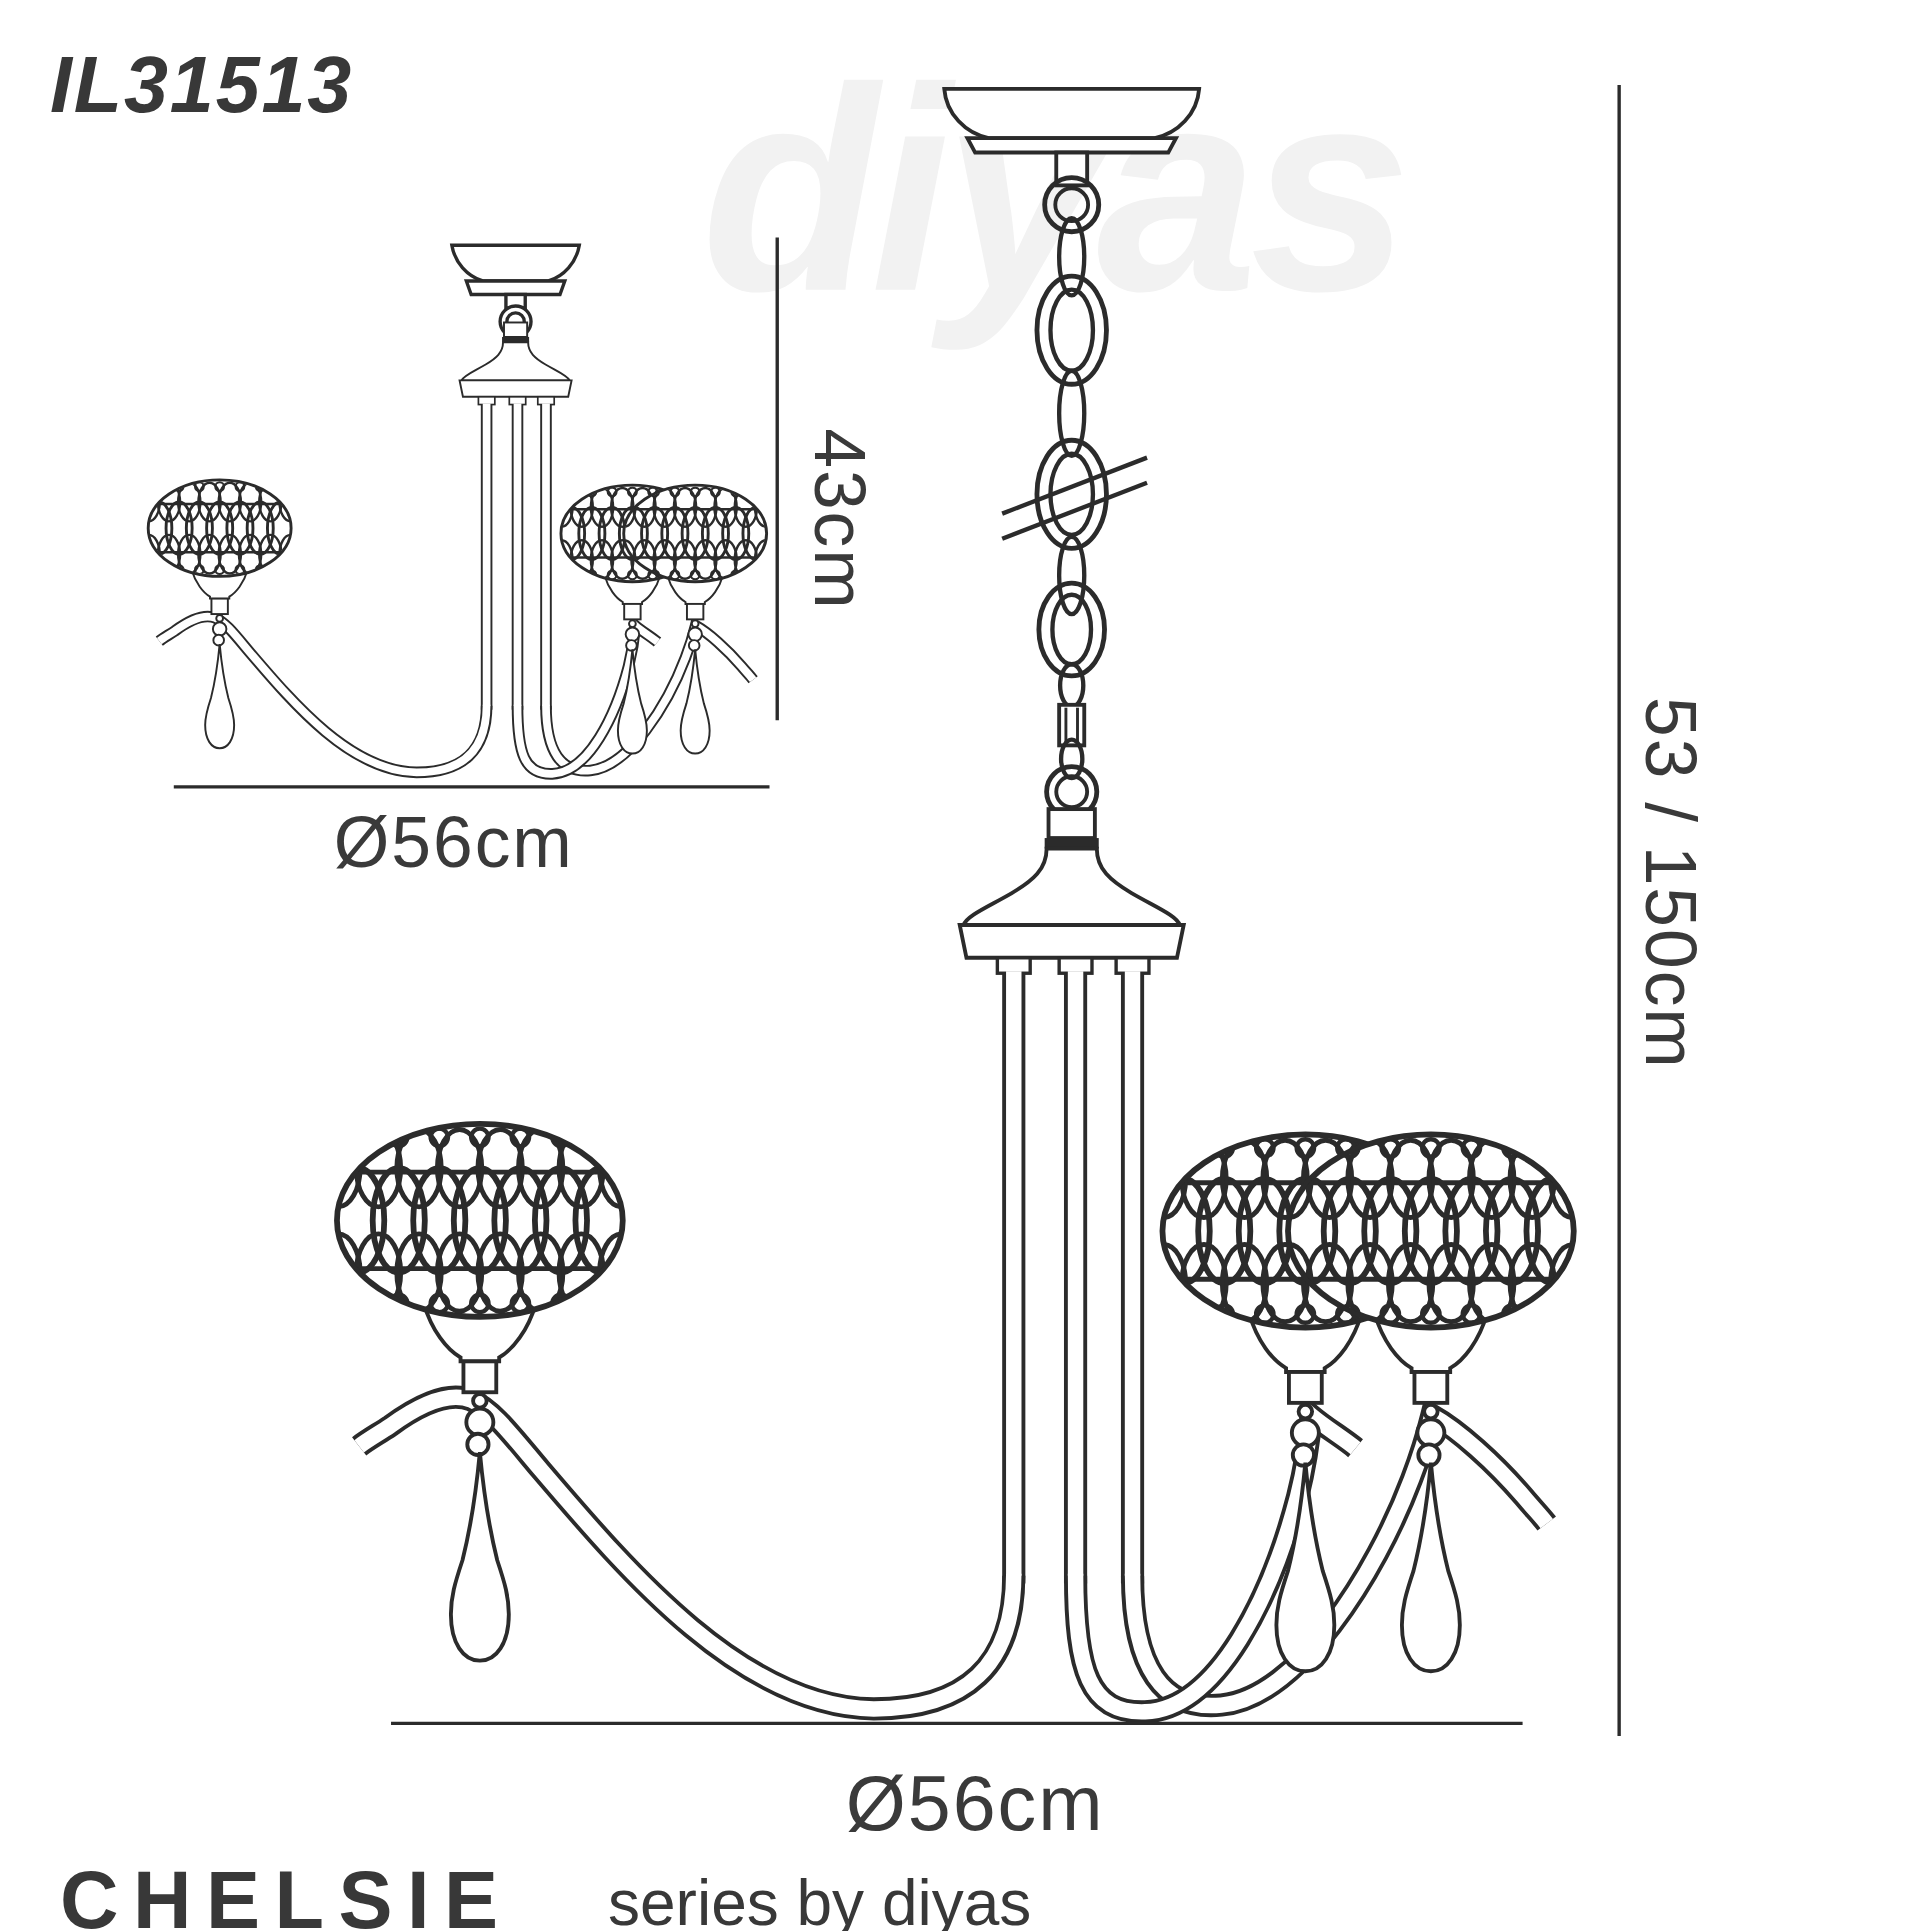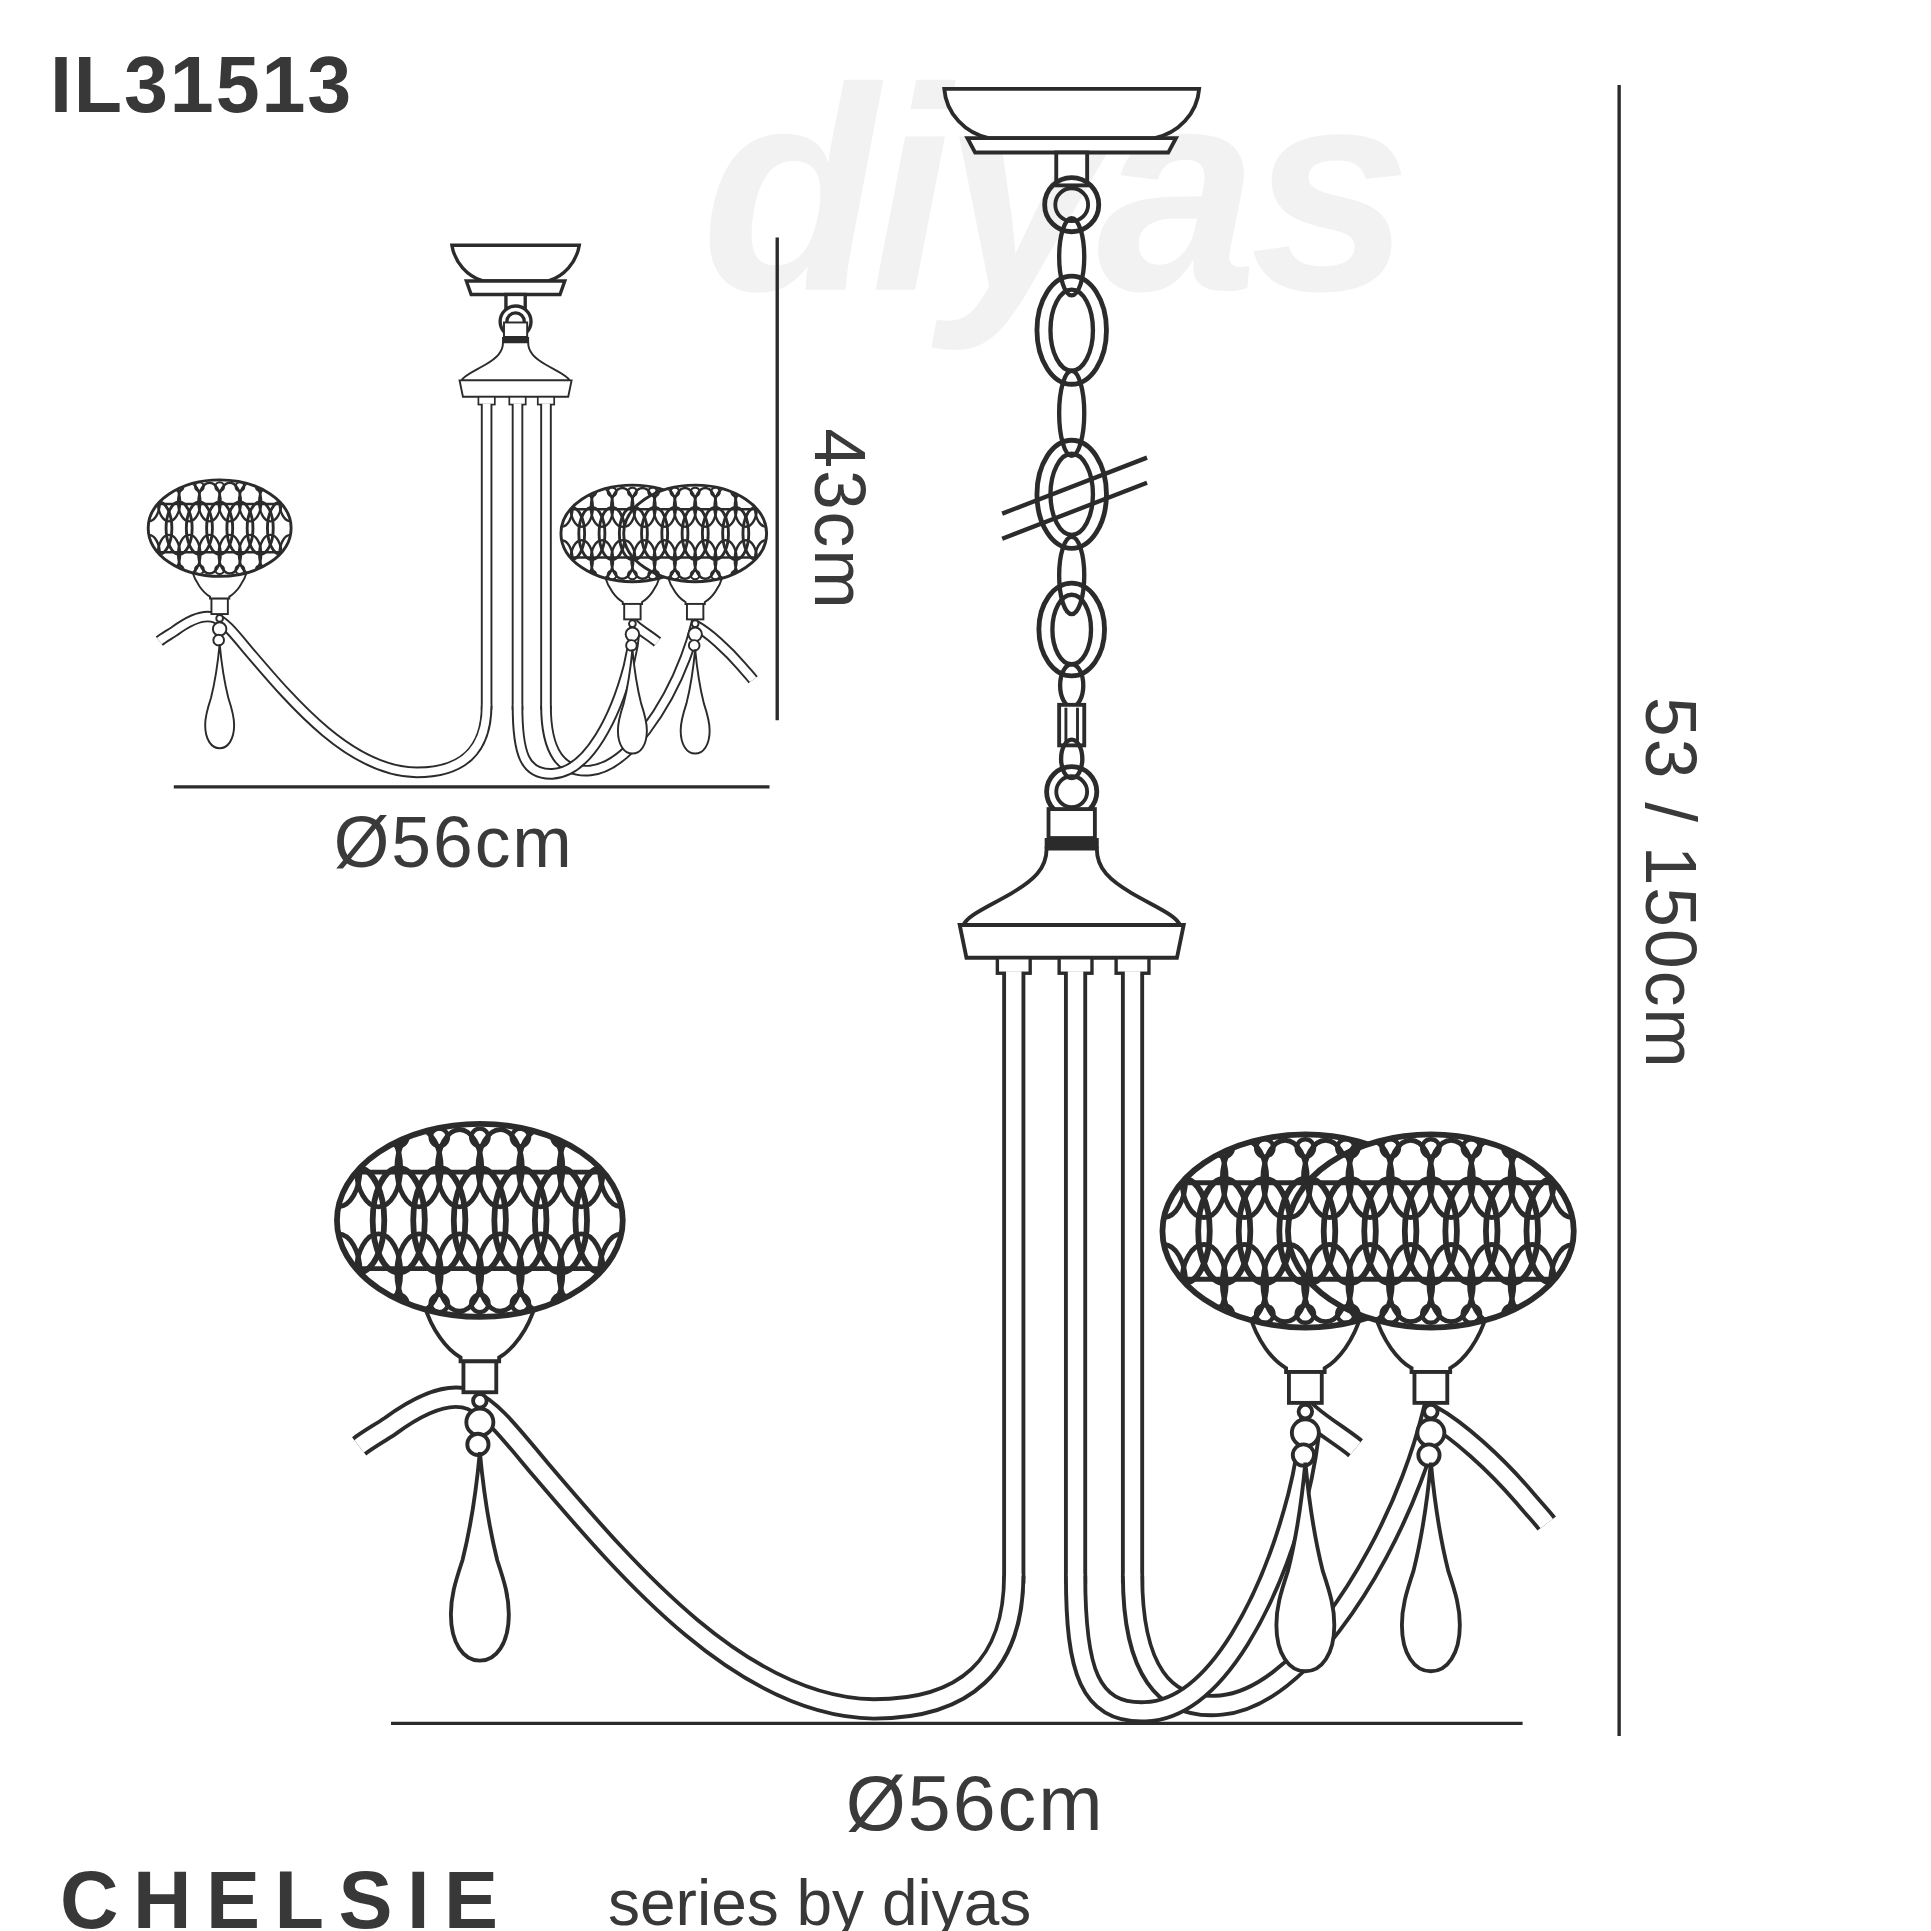--- a/index.html
+++ b/index.html
@@ -1,21 +1,21 @@
 <!DOCTYPE html>
 <html><head>
 <meta charset="utf-8">
 <style>
   html,body{margin:0;padding:0;background:#fff;}
   body{width:1931px;height:1931px;position:relative;overflow:hidden;
        font-family:"Liberation Sans",sans-serif;color:#3a3a3a;}
   #stage{position:absolute;left:0;top:0;width:1931px;height:1931px;}
   svg{position:absolute;left:0;top:0;}
   .lbl{position:absolute;white-space:nowrap;}
-  #product-code{left:50px;top:39px;font-size:79px;font-weight:700;letter-spacing:1.9px;color:#383838;}
+  #product-code{left:50px;top:39px;font-size:79px;font-weight:700;letter-spacing:1.9px;color:#383838;font-style:italic;}
   #series-name{left:60px;top:1854px;font-size:81px;font-weight:700;letter-spacing:14.5px;color:#383838;}
   #series-byline{left:608px;top:1866px;font-size:64px;font-weight:400;color:#383838;}
 </style>
 </head>
 <body>
 
 <div id="stage">
 
 <svg width="1931" height="1931" viewBox="0 0 2000 2000">
   <defs>

